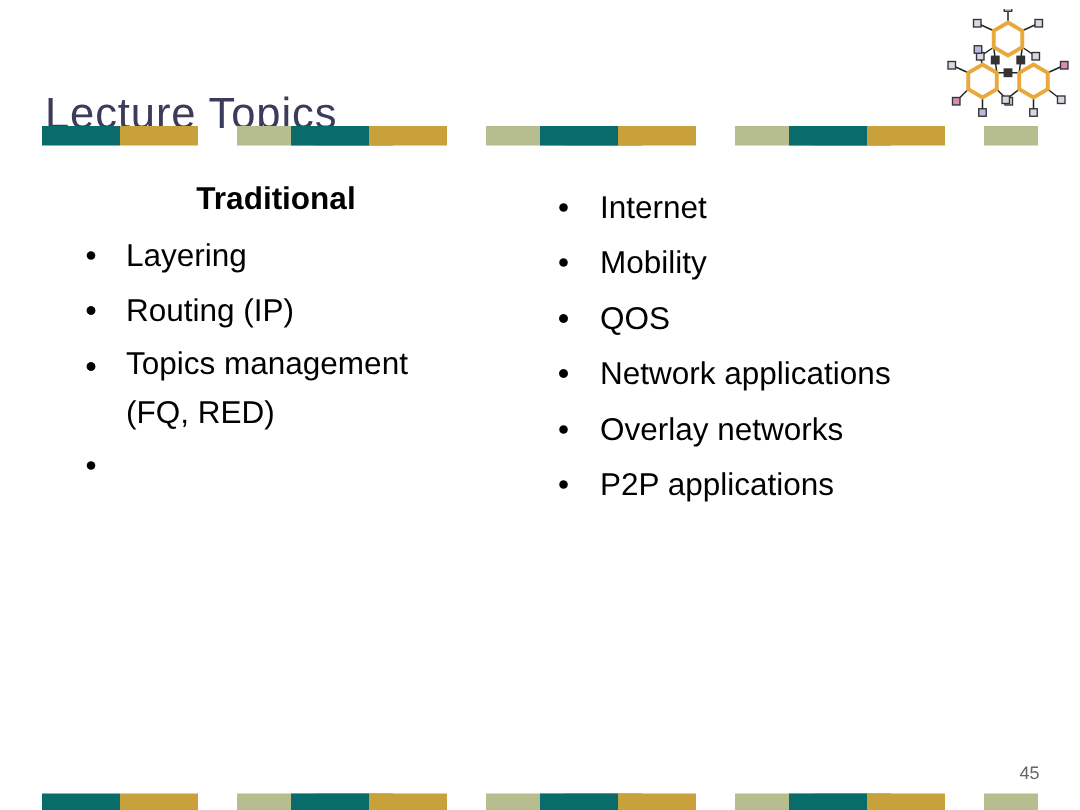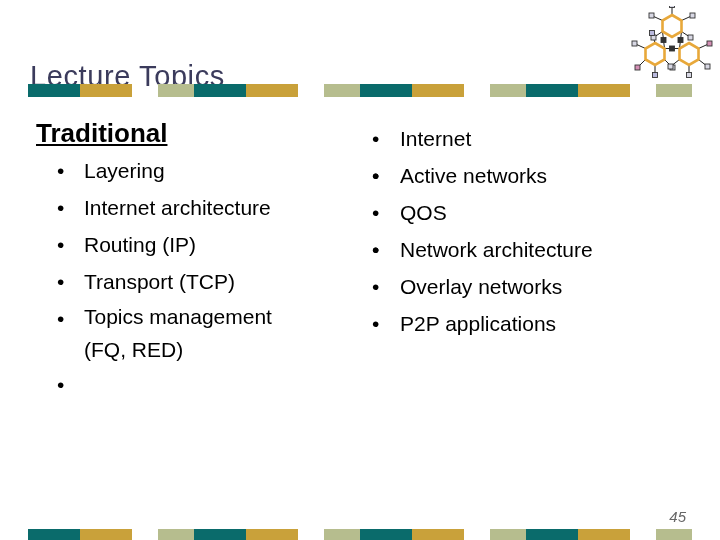--- a/index.html
+++ b/index.html
@@ -58,23 +58,23 @@
   
   .column {
     position: absolute;
     top: 120px;
     color: #000000;
   }
   #col-traditional { left: 36px;  width: 318px; }
   #col-recent      { left: 358px; width: 330px; }
 
   .col-heading {
-    font-size: 26px;
+    font-size: 21px;
     font-weight: bold;
-    text-decoration: underline;
+    text-align: center;
     text-underline-offset: 2px;
     margin: 0 0 6px 0;
     line-height: 26px;
   }
   #col-traditional .col-heading { padding-right: 22px; }
   #col-recent .col-heading      { padding-right: 16px; }
 
   .topic-list {
     list-style: none;
     margin: 0;
@@ -94,25 +94,24 @@
     font-size: 21px;
     line-height: 37px;
   }
   .topic-item.wrapped { line-height: 33px; }
   #col-recent .topic-item { padding-left: 42px; }
   #col-recent .topic-item .bullet { left: 14px; }
 
   
   #page-number {
     position: absolute;
-    right: 34px;
+    right: 27px;
     top: 508px;
-    font-size: 15px;
+    font-size: 12px;
     color: #666666;
-    font-style: italic;
   }
 </style>
 </head>
 <body>
 
 <div id="slide">
 
   <h1 id="slide-title">Lecture Topics</h1>
 
   <div id="header-bar" class="deco-bar">
@@ -176,37 +175,37 @@
         <rect x="33.0" y="31.5" width="5" height="5" fill="#333333" stroke="#333333" stroke-width="0.9"></rect>
         <rect x="50.0" y="31.5" width="5" height="5" fill="#333333" stroke="#333333" stroke-width="0.9"></rect>
         <rect x="41.5" y="40.0" width="5" height="5" fill="#333333" stroke="#333333" stroke-width="0.9"></rect>
       </g>
   </svg>
 
   <div id="col-traditional" class="column">
     <div class="col-heading">Traditional</div>
     <ul class="topic-list">
         <li class="topic-item"><span class="bullet">•</span><span>Layering</span></li>
-        <li class="topic-item"><span class="bullet">•</span><span>Internet architecture</span></li>
+        <li class="topic-item"><span class="bullet">•</span></li>
         <li class="topic-item"><span class="bullet">•</span><span>Routing (IP)</span></li>
-        <li class="topic-item"><span class="bullet">•</span><span>Transport (TCP)</span></li>
+        <li class="topic-item"><span class="bullet">•</span></li>
         <li class="topic-item wrapped"><span class="bullet">•</span><span>Topics management
 (FQ, RED)</span></li>
         <li class="topic-item"><span class="bullet">•</span></li>
       </ul>
   </div>
 
   <div id="col-recent" class="column">
     <ul class="topic-list">
         <li class="topic-item"><span class="bullet">•</span><span>Internet</span></li>
-        <li class="topic-item"><span class="bullet">•</span></li>
-        <li class="topic-item"><span class="bullet">•</span><span>Active networks</span></li>
+        <li class="topic-item"><span class="bullet">•</span><span>Mobility</span></li>
+        <li class="topic-item"><span class="bullet">•</span></li>
         <li class="topic-item"><span class="bullet">•</span><span>QOS</span></li>
         <li class="topic-item"><span class="bullet">•</span></li>
-        <li class="topic-item"><span class="bullet">•</span><span>Network architecture</span></li>
+        <li class="topic-item"><span class="bullet">•</span><span>Network applications</span></li>
         <li class="topic-item"><span class="bullet">•</span><span>Overlay networks</span></li>
         <li class="topic-item"><span class="bullet">•</span><span>P2P applications</span></li>
       </ul>
   </div>
 
   <div id="footer-bar" class="deco-bar">
       <span class="deco-seg" style="left: 0px; width: 52px; background: rgb(10, 107, 107);"></span>
       <span class="deco-seg" style="left: 52px; width: 52px; background: rgb(201, 161, 58);"></span>
       <span class="deco-seg" style="left: 130px; width: 52px; background: rgb(182, 189, 142);"></span>
       <span class="deco-seg" style="left: 182px; width: 52px; background: rgb(107, 107, 158);"></span>

